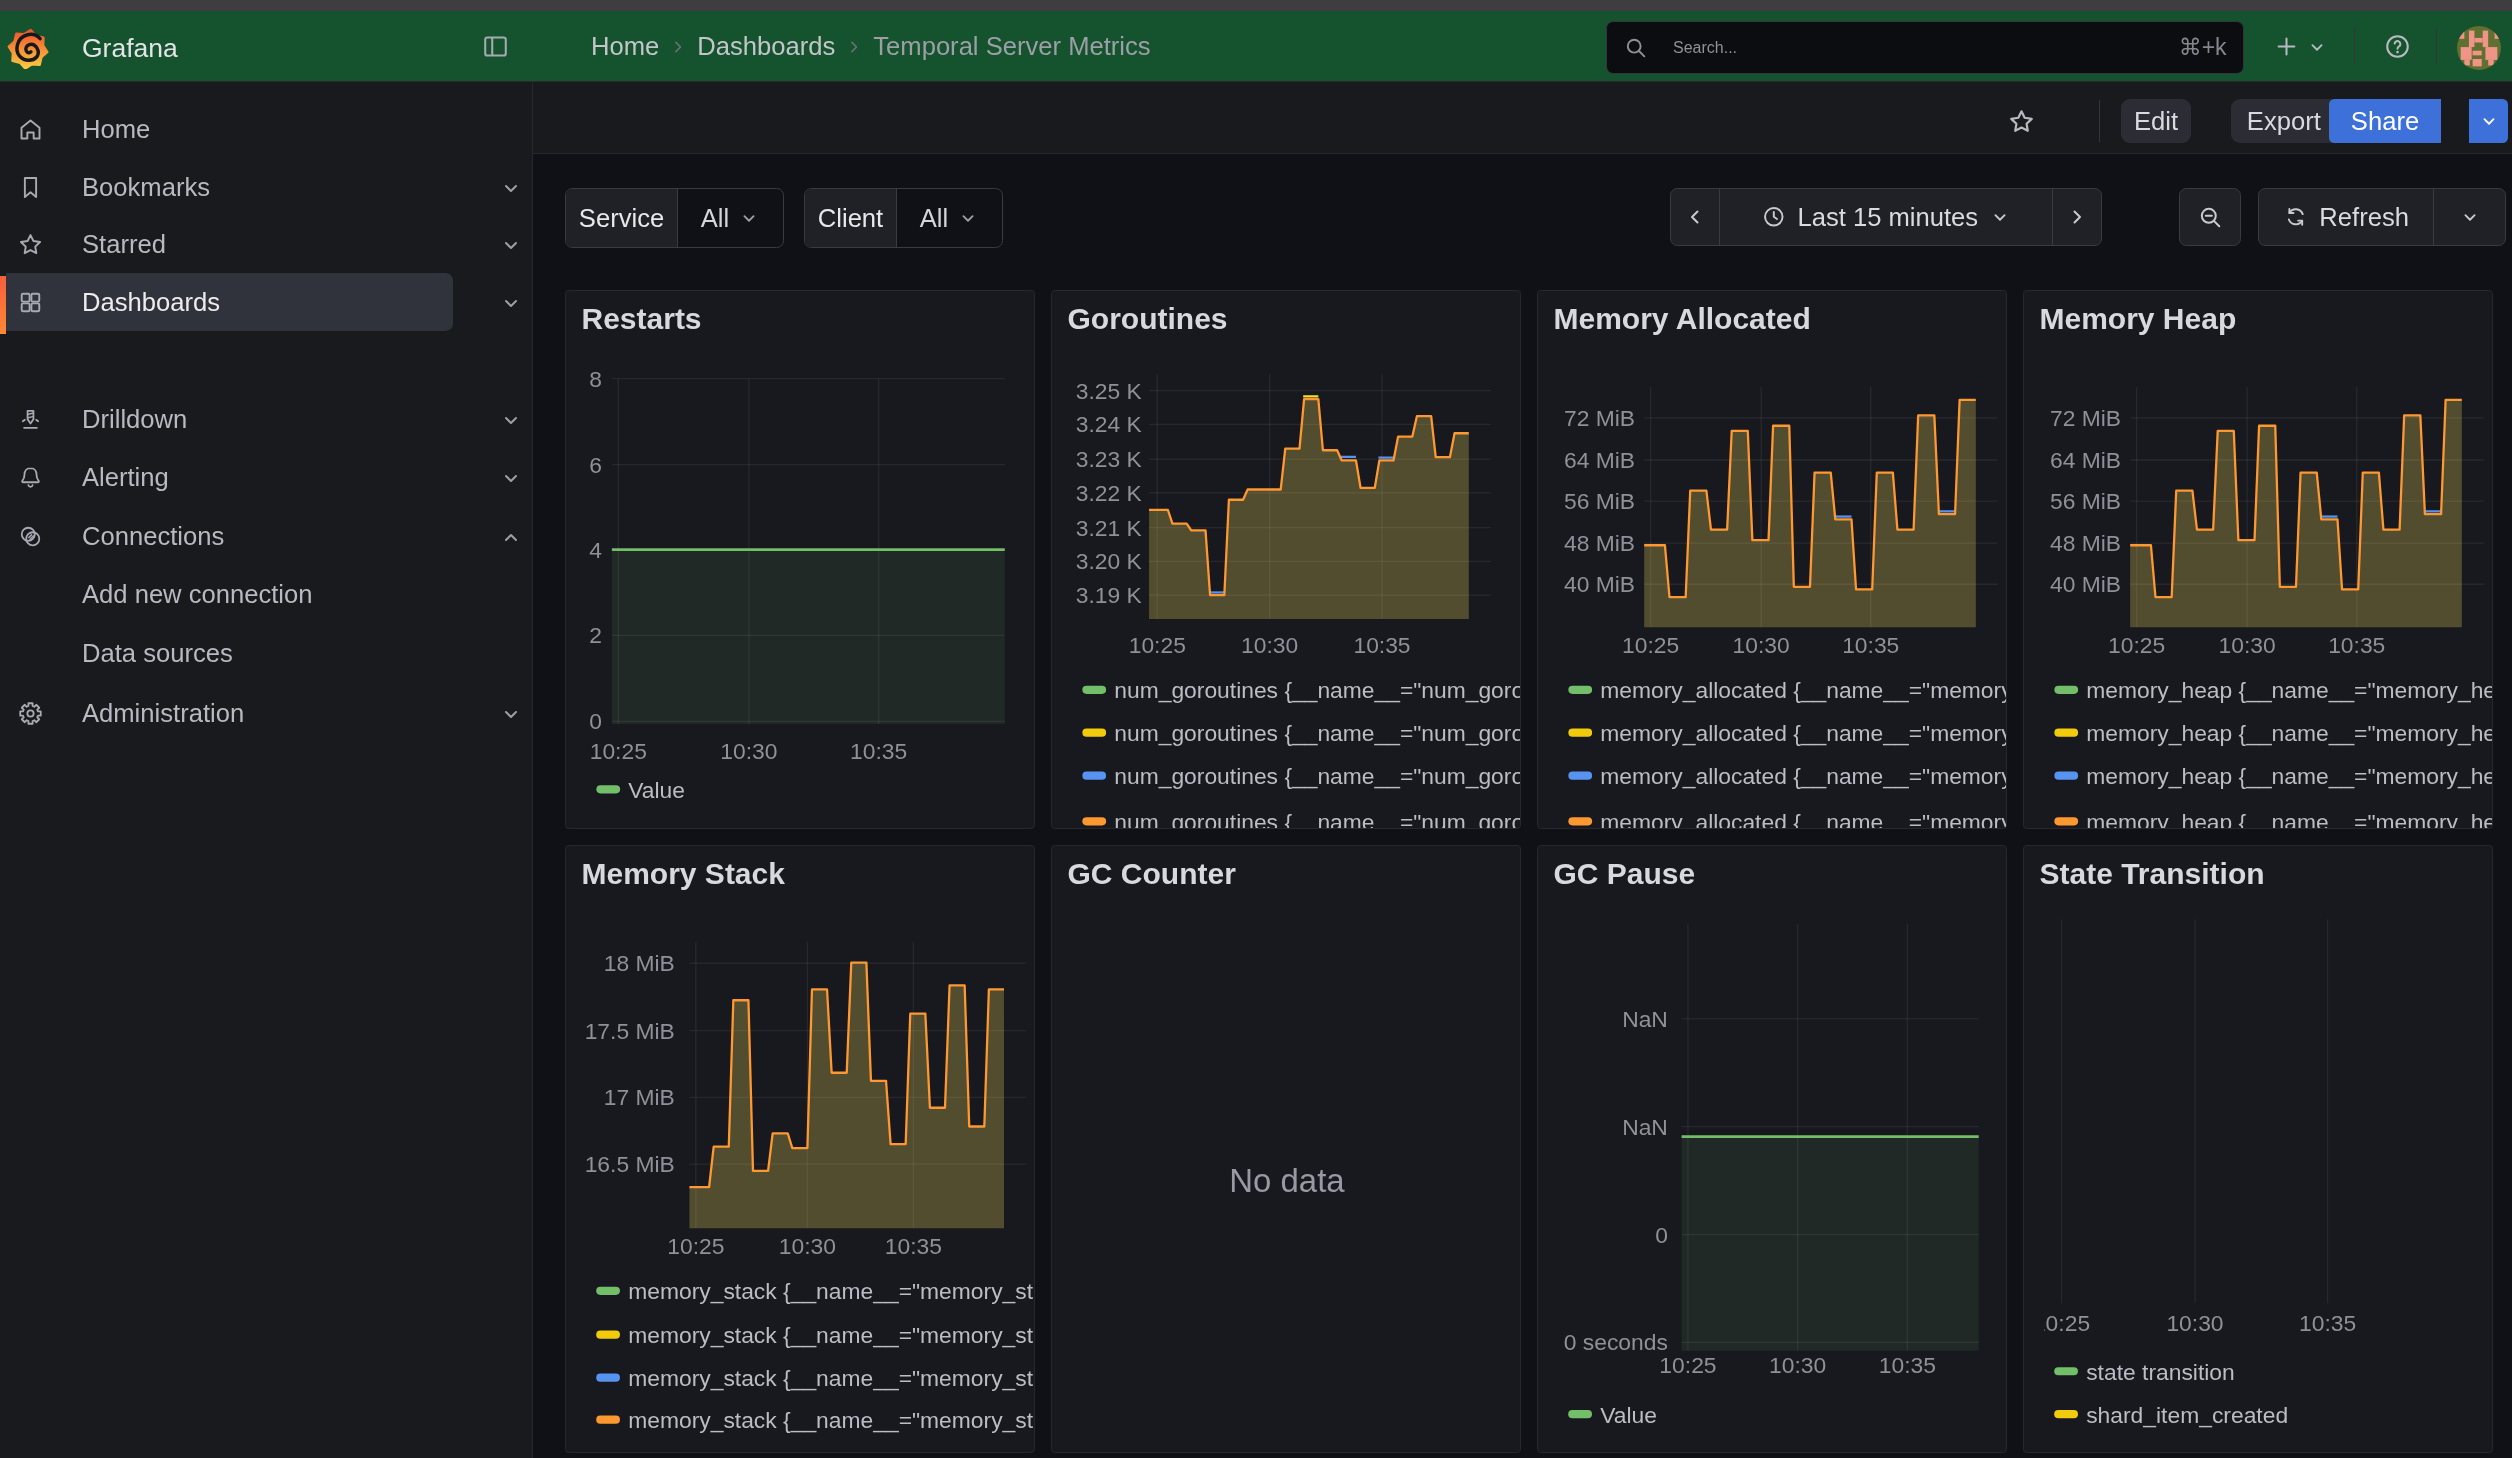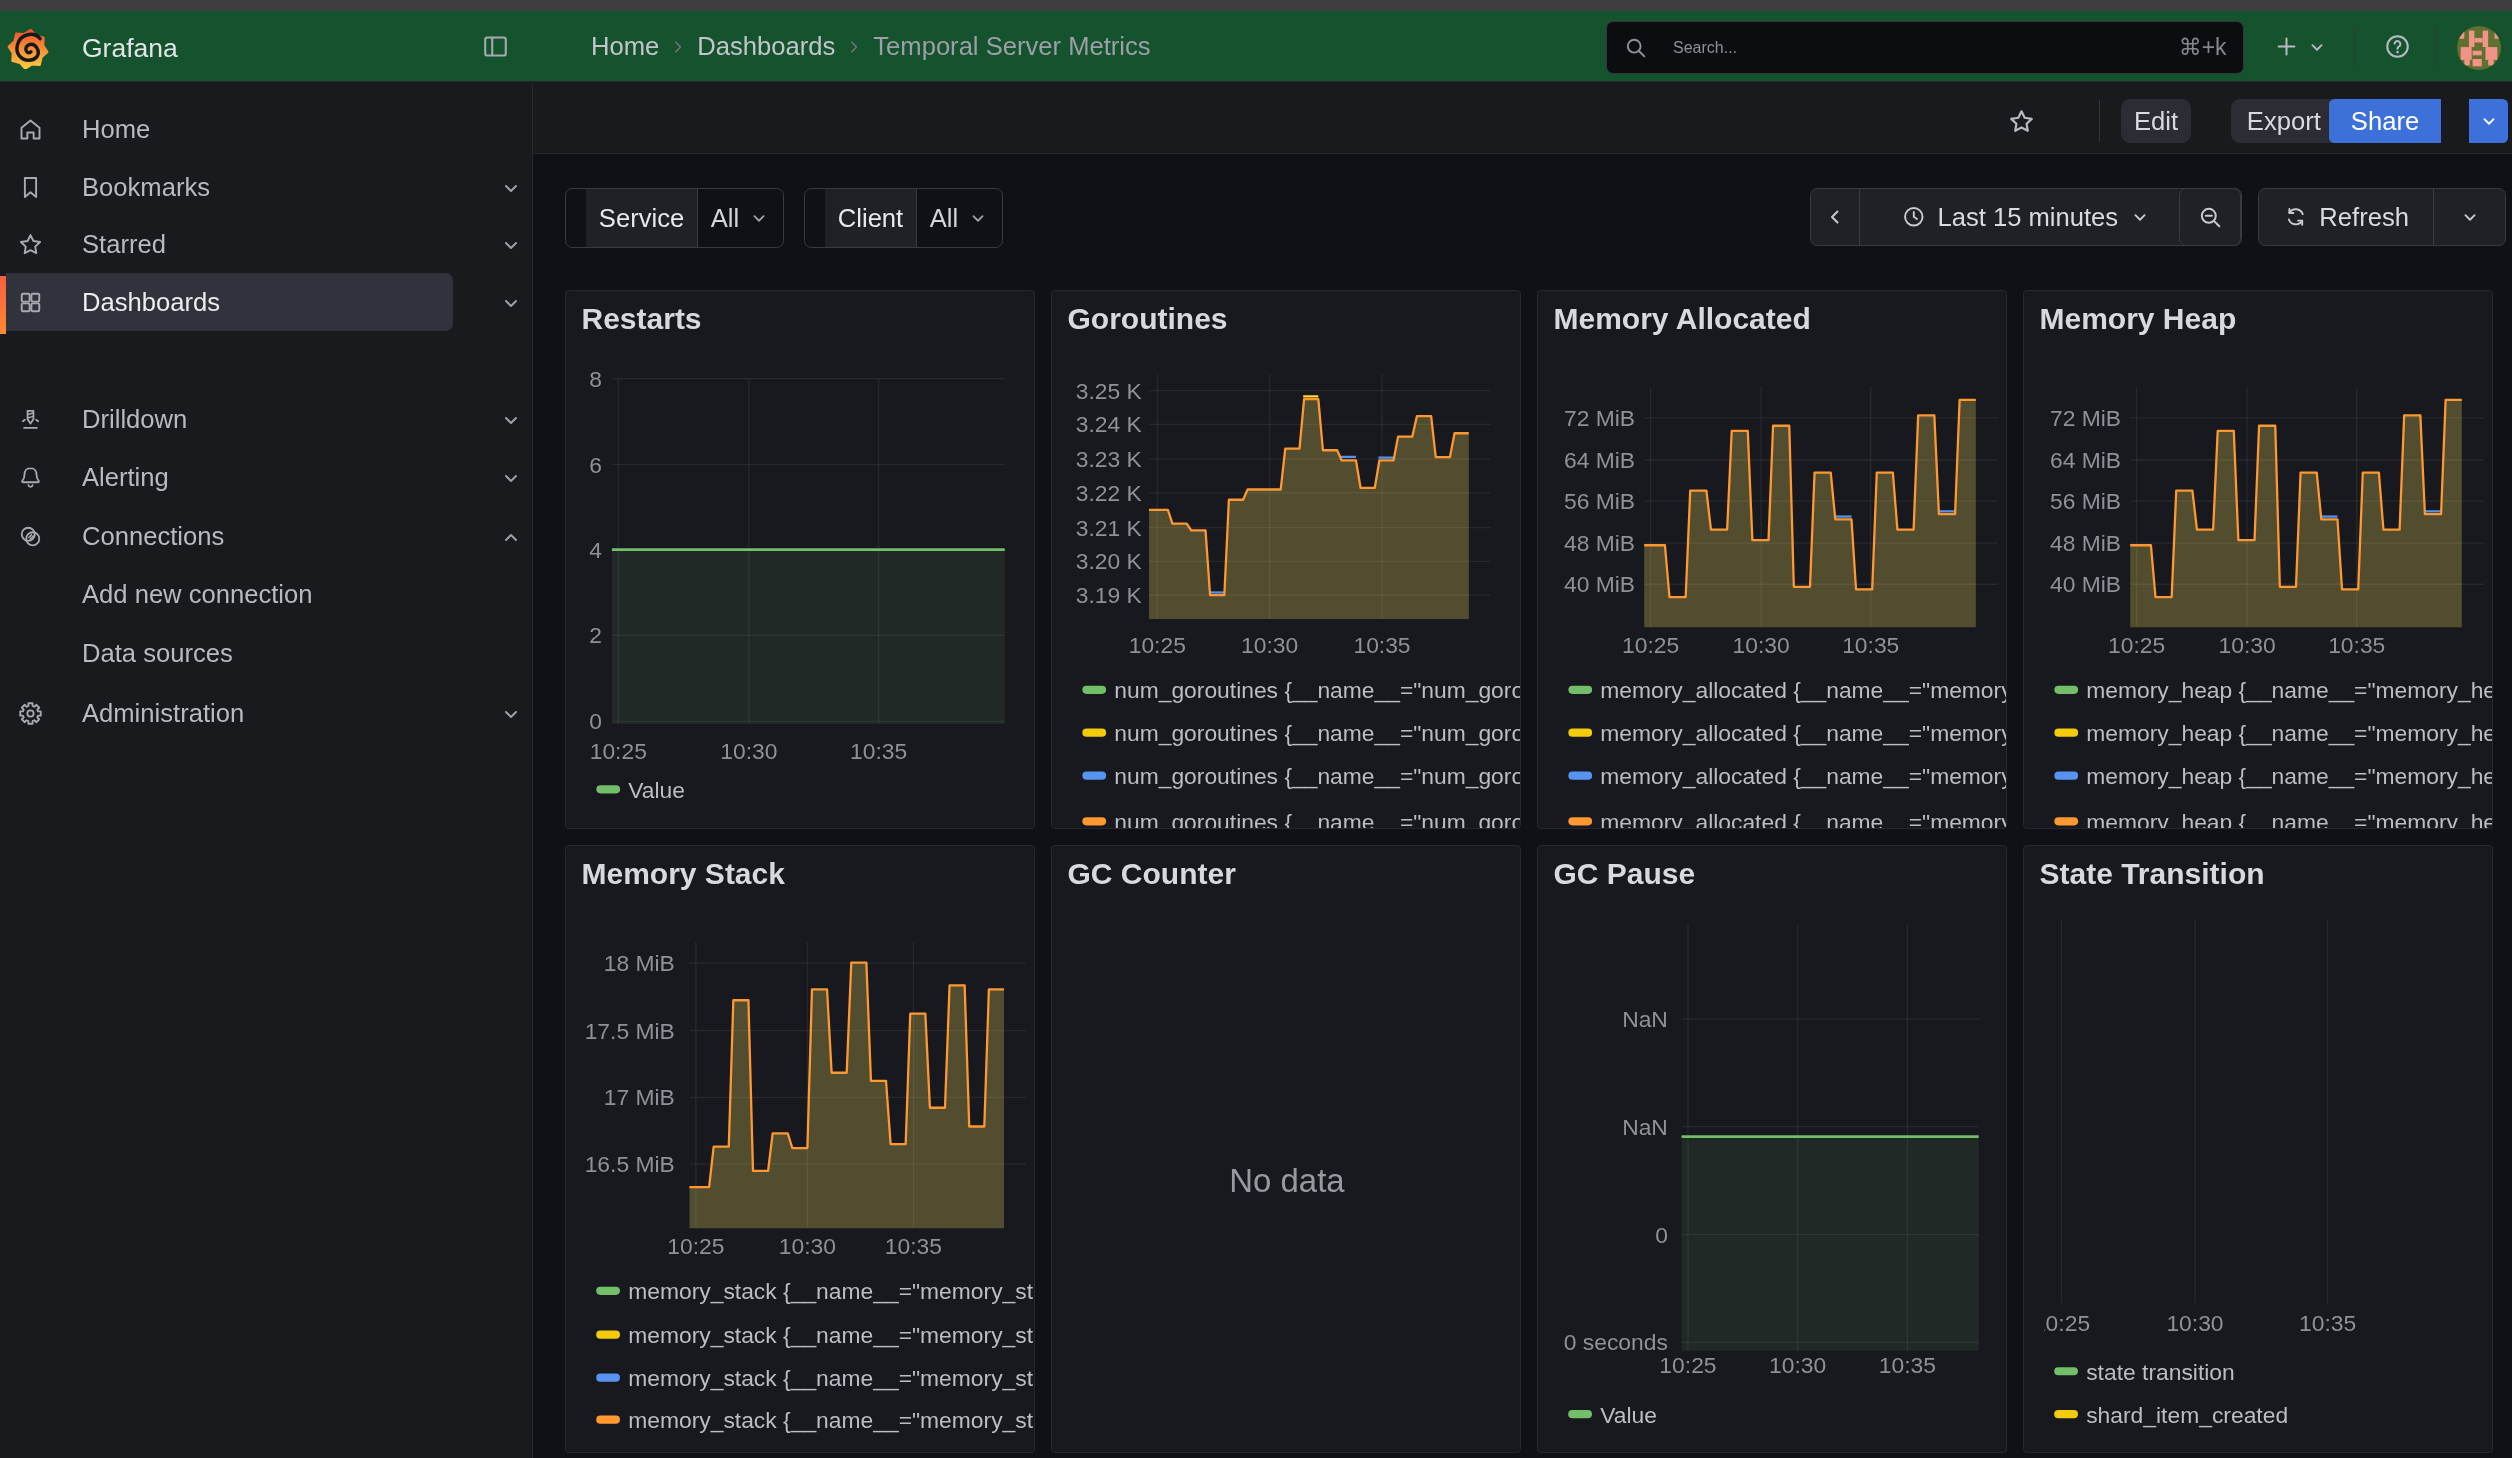--- a/index.html
+++ b/index.html
@@ -34,21 +34,21 @@
 .tstar { position:absolute; left:1474px; top:25px; }
 .tdiv { position:absolute; left:1566px; top:18px; width:1.4px; height:42px; background:#34363c; }
 .btn { position:absolute; top:17.4px; height:44px; border:none; font-family:inherit; font-size:25.6px;
   display:flex; align-items:center; justify-content:center; border-radius:9px; cursor:default; }
 .sec { background:#2c2d34; color:#d9dadf; }
 .pri { background:#3d71d9; color:#fff; font-weight:500; }
 .bc { display:inline-flex; margin-left:7.3px; }
 .content { position:absolute; left:533px; top:154px; width:1980px; height:1304px;
   background:#0f1116; }
 .vartag { position:absolute; top:34px; height:60px; border:1.4px solid #3a3b42; border-radius:7.3px;
-  display:flex; align-items:stretch; overflow:hidden;padding-left:20px; }
+  display:flex; align-items:stretch; overflow:hidden; }
 .vlabel { background:#202127; color:#e8e9ec; font-size:25.6px; font-weight:500; display:flex; align-items:center;
   justify-content:center; border-right:1.4px solid #3a3b42; }
 .vval { flex:1; display:flex; align-items:center; justify-content:center; color:#d4d5da; font-size:25.6px; font-weight:500; gap:7.3px; }
 .vc { display:inline-flex; margin-left:1.8px; }
 .timegrp { position:absolute; top:34px; height:58px; background:#202127; border:1.4px solid #3a3b42;
   border-radius:7.3px; display:flex; align-items:stretch; overflow:hidden; }
 .tseg { display:flex; align-items:center; justify-content:center; gap:11px; padding:0 3.7px; }
 .tseg.grow { flex:1; }
 .tsep { width:1.4px; background:#3a3b42; }
 .ttext { color:#dadbe0; font-size:25.6px; font-weight:500; }
@@ -290,21 +290,21 @@
         </span></span>
 </div>
 <div class="vartag" style="left:271px;width:199px">
   <span class="vlabel" style="width:92px">Client</span>
   <span class="vval">All <span class="vc">
           <svg width="22" height="22" viewBox="0 0 24 24" fill="none">
             <path d="M7 10l5 5 5-5" stroke="#9d9fa7" stroke-width="2.0" stroke-linecap="round" stroke-linejoin="round"></path>
           </svg>
         </span></span>
 </div>
-<div class="timegrp" style="left:1277px;width:432px">
+<div class="timegrp" style="left:1137px;width:432px">
   <span class="tseg" style="width:48px">
         <svg width="24" height="24" viewBox="0 0 24 24" fill="none">
           <path d="M14.5 6.5L9 12l5.5 5.5" stroke="#c9cad1" stroke-width="2.0" stroke-linecap="round" stroke-linejoin="round"></path>
         </svg>
       </span>
   <span class="tsep"></span>
   <span class="tseg grow">
         <svg width="25.6" height="25.6" viewBox="0 0 24 24" fill="none">
           <circle cx="12" cy="12" r="8.2" stroke="#c9cad1" stroke-width="1.8"></circle>
           <path d="M12 7.5V12l3 2" stroke="#c9cad1" stroke-width="1.8" stroke-linecap="round" stroke-linejoin="round"></path>

